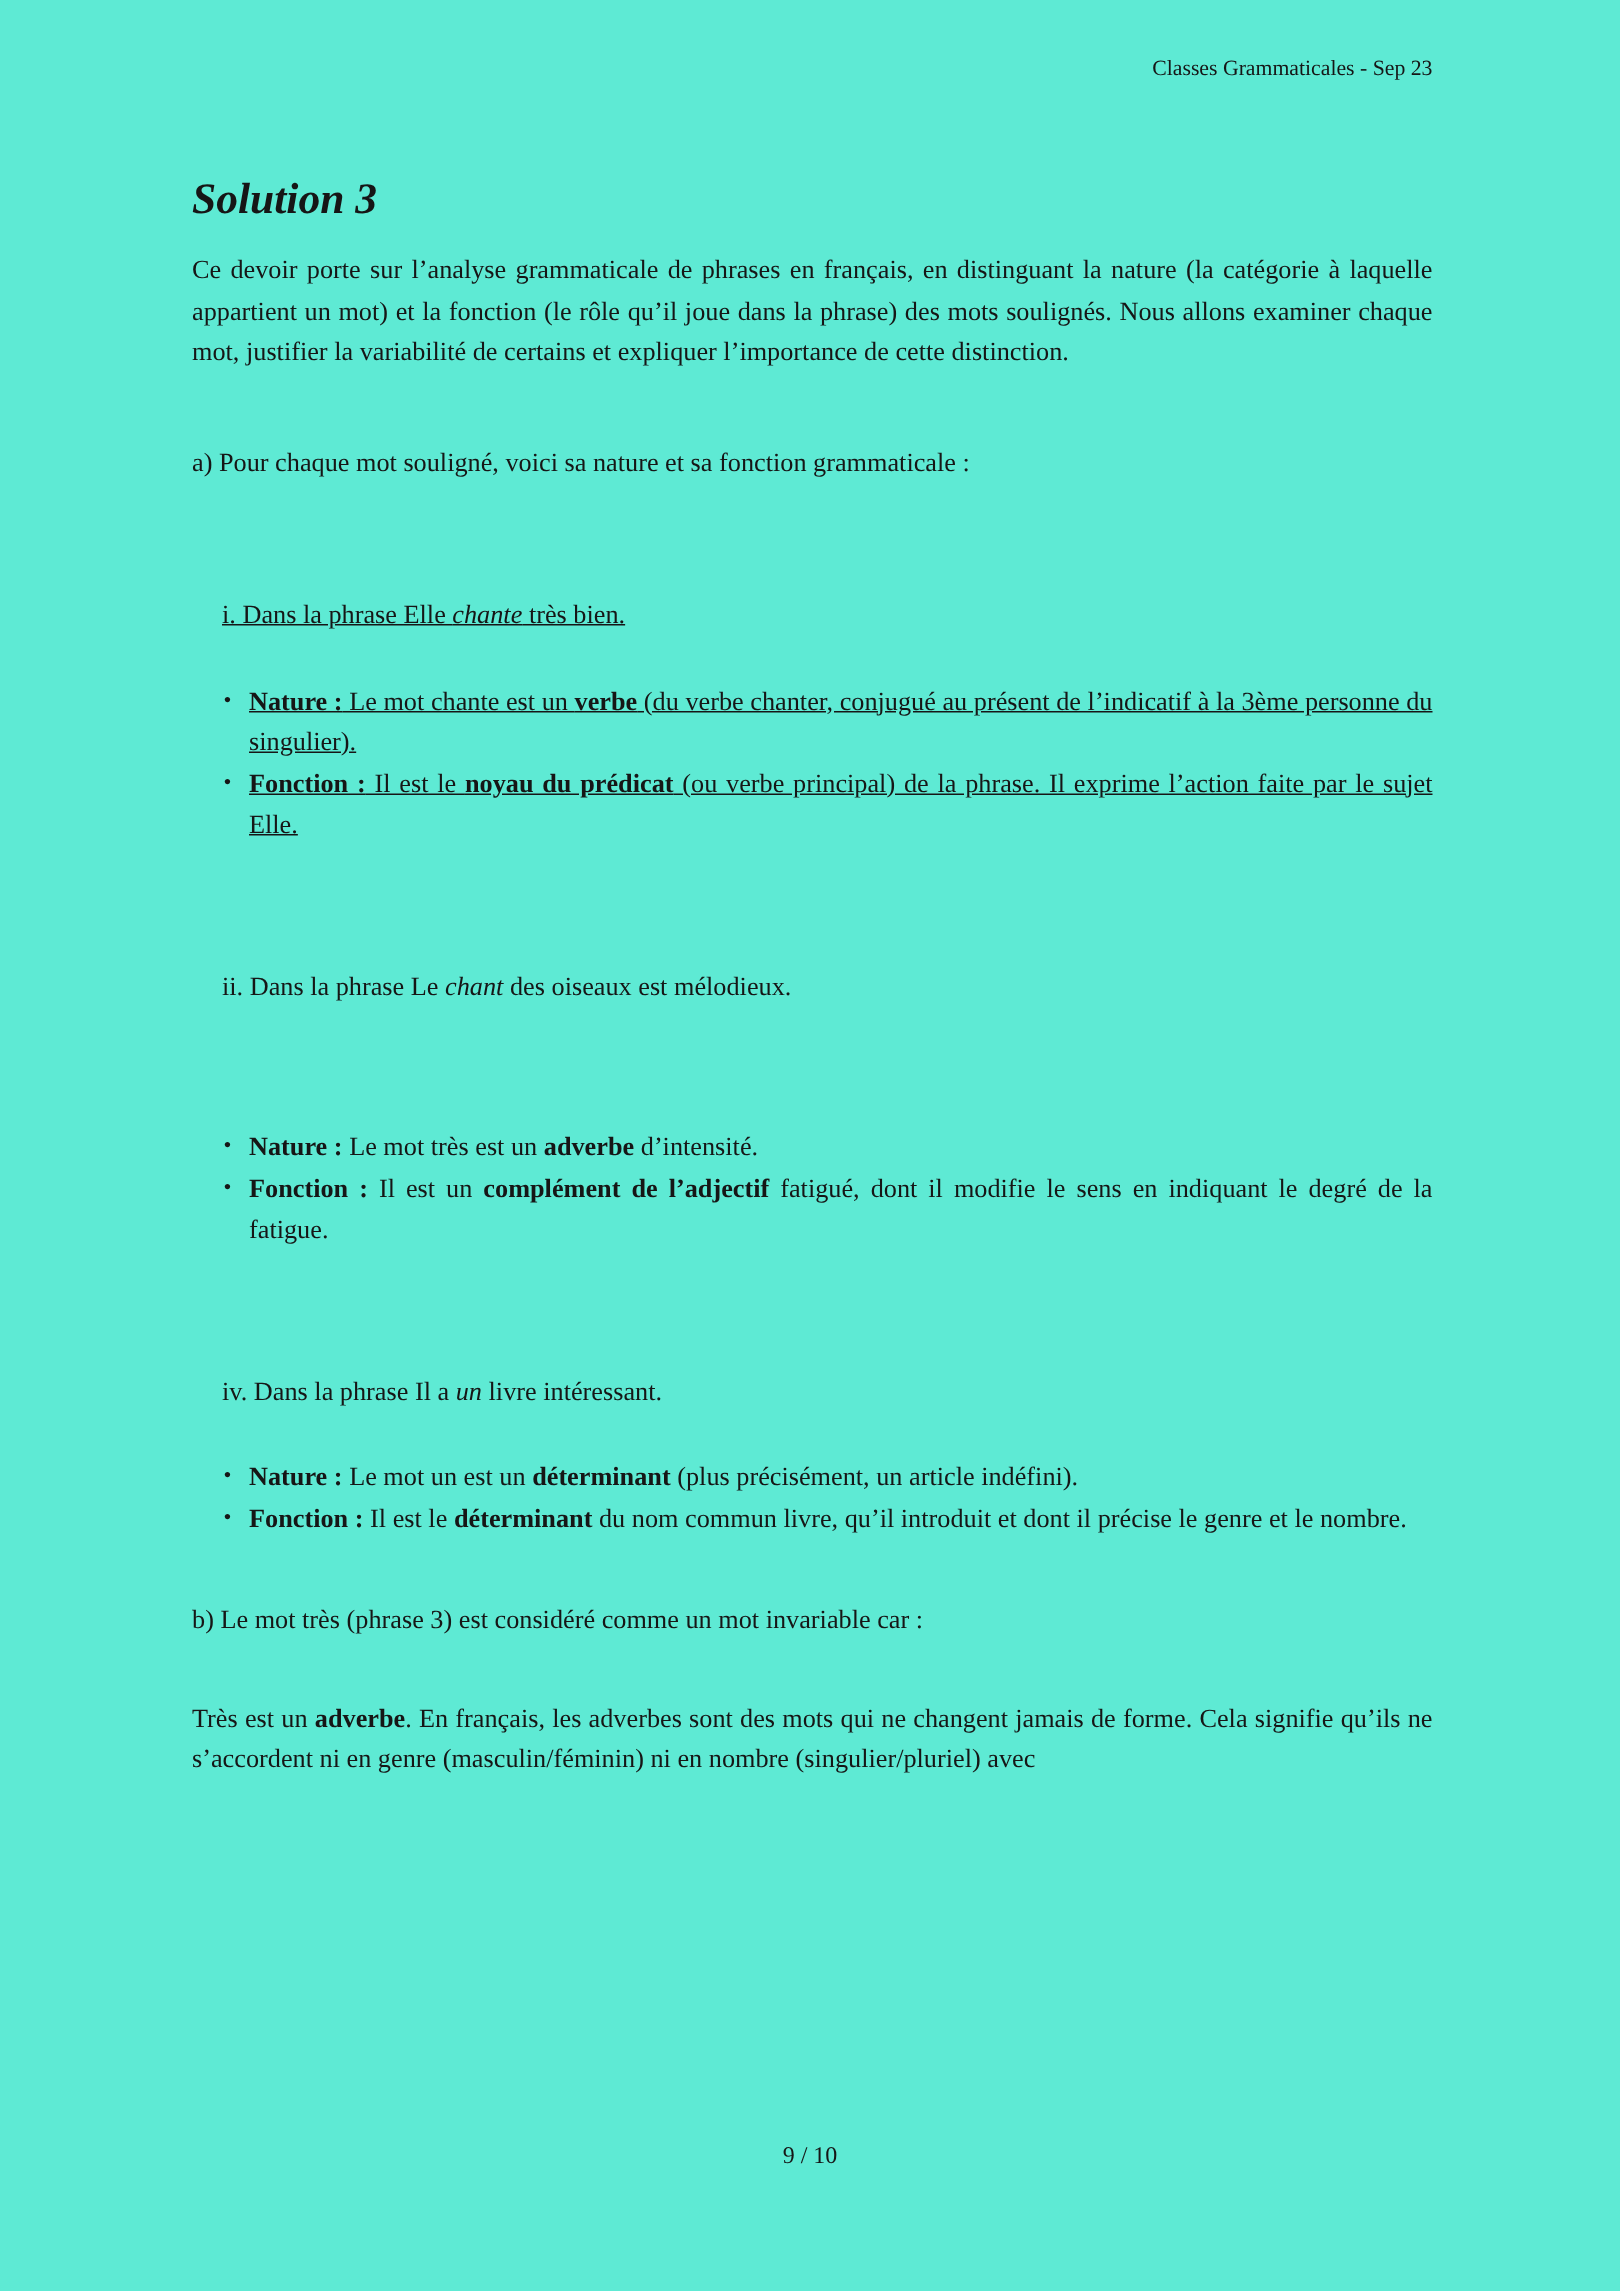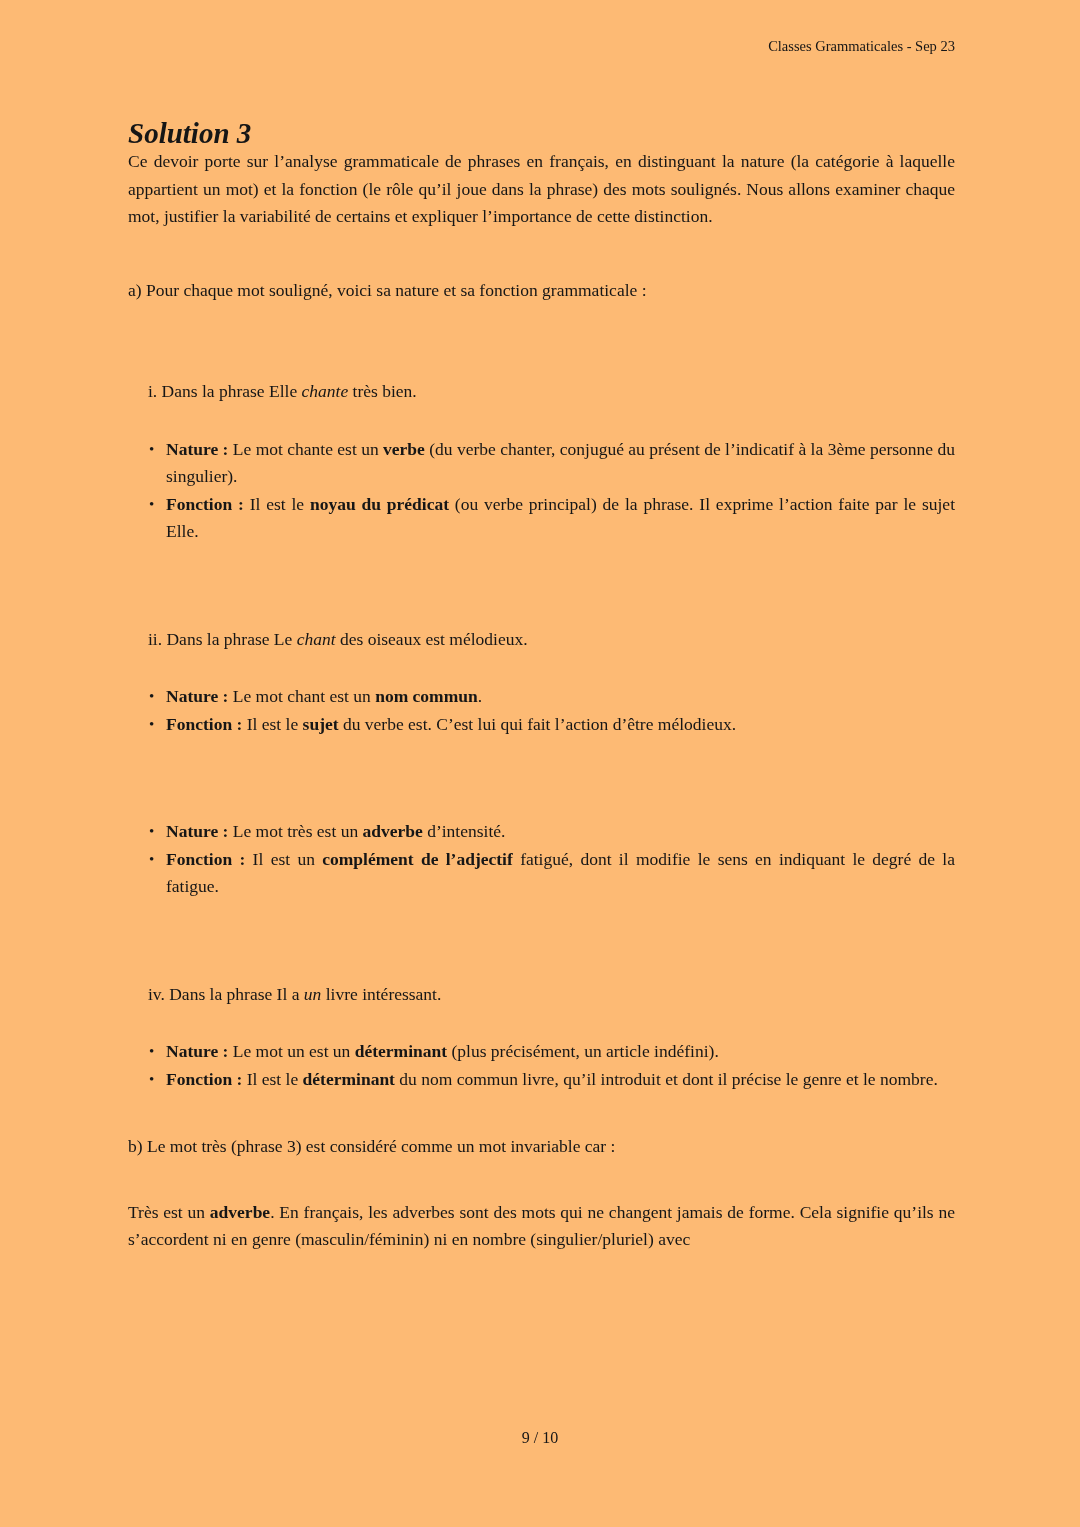--- a/index.html
+++ b/index.html
@@ -4,21 +4,21 @@
 <style>
   html, body {
     margin: 0;
     padding: 0;
     background: #ffffff;
   }
   .page {
     position: relative;
     width: 1080px;
     height: 1527px;
-    background: #fdba74;
+    background: #5eead4;
     color: #161616;
     font-family: "Liberation Serif", "DejaVu Serif", serif;
     font-size: 17.5px;
     line-height: 27.5px;
     overflow: hidden;
     box-sizing: border-box;
   }
   .header {
     padding: 36px 125px 0 128px;
     text-align: right;
@@ -30,27 +30,28 @@
   }
   h1.solution-title {
     margin: 62px 0 0 0;
     font-size: 29px;
     line-height: 30px;
     font-weight: 700;
     font-style: italic;
   }
   p { margin: 0; }
   .intro {
+    margin-top: 18px;
     text-align: justify;
   }
   .section-label {
     margin-top: 46px;
   }
   .item { margin-top: 80px; }
-  .item:first-child { margin-top: 74px; }
+  .item:first-child { margin-top: 74px; text-decoration: underline; }
   .phrase {
     padding-left: 20px;
   }
   ul.bullets {
     margin: 30px 0 0 0;
     padding: 0 0 0 38px;
     list-style: none;
   }
   ul.bullets li {
     position: relative;
@@ -100,24 +101,20 @@
   <div class="item">
     <p class="phrase"><span>i. Dans la phrase Elle </span><span class="i">chante</span><span> très bien.</span></p>
     <ul class="bullets">
             <li><span class="b">Nature :</span><span> Le mot chante est un </span><span class="b">verbe</span><span> (du verbe chanter, conjugué au présent de l’indicatif à la 3ème personne du singulier).</span></li>
             <li><span class="b">Fonction :</span><span> Il est le </span><span class="b">noyau du prédicat</span><span> (ou verbe principal) de la phrase. Il exprime l’action faite par le sujet Elle.</span></li>
           </ul>
   </div>
 
   <div class="item">
     <p class="phrase"><span>ii. Dans la phrase Le </span><span class="i">chant</span><span> des oiseaux est mélodieux.</span></p>
-    <ul class="bullets">
-            <li><span class="b">Nature :</span><span> Le mot chant est un </span><span class="b">nom commun</span><span>.</span></li>
-            <li><span class="b">Fonction :</span><span> Il est le </span><span class="b">sujet</span><span> du verbe est. C’est lui qui fait l’action d’être mélodieux.</span></li>
-          </ul>
   </div>
 
   <div class="item">
     <ul class="bullets">
             <li><span class="b">Nature :</span><span> Le mot très est un </span><span class="b">adverbe</span><span> d’intensité.</span></li>
             <li><span class="b">Fonction :</span><span> Il est un </span><span class="b">complément de l’adjectif</span><span> fatigué, dont il modifie le sens en indiquant le degré de la fatigue.</span></li>
           </ul>
   </div>
 
   <div class="item">

